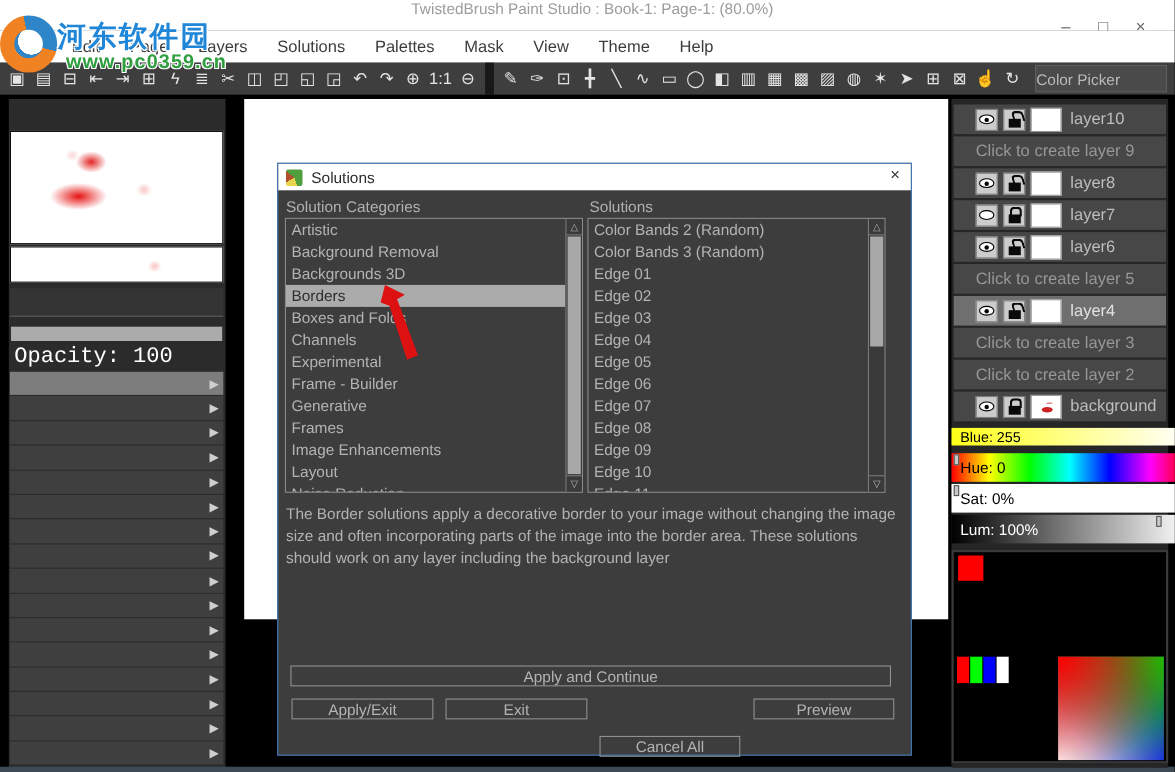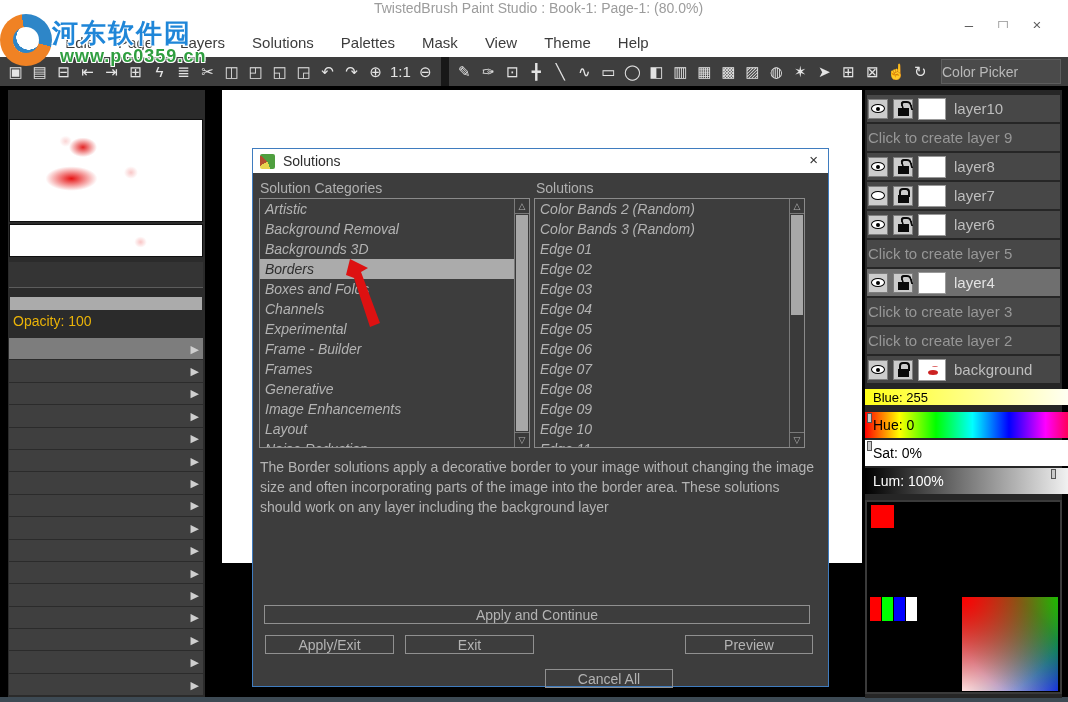--- a/index.html
+++ b/index.html
@@ -43,21 +43,21 @@
   .preview1 { position:absolute; left:1px; top:29px; width:194px; height:103px; border:1px solid #101010; background:
       radial-gradient(ellipse 20px 14px at 38% 27%, rgba(225,25,25,.95), rgba(225,25,25,0) 70%),
       radial-gradient(ellipse 36px 17px at 32% 58%, rgba(230,15,15,.98), rgba(230,15,15,0) 72%),
       radial-gradient(ellipse 10px 9px at 63% 52%, rgba(240,130,130,.45), rgba(240,130,130,0) 70%),
       radial-gradient(ellipse 9px 8px at 29% 21%, rgba(243,150,150,.4), rgba(243,150,150,0) 70%),
       #fff; }
   .preview2 { position:absolute; left:1px; top:134px; width:194px; height:33px; border:1px solid #101010; background:
       radial-gradient(ellipse 9px 8px at 68% 55%, rgba(243,140,140,.5), rgba(243,140,140,0) 70%), #fff; }
   .panel-sep { position:absolute; left:1px; top:172px; width:194px; height:26px; background:#343434; border-bottom:1px solid #5c5c5c; }
   .opacity-bar { position:absolute; left:2px; top:207px; width:192px; height:13px; background:#ababab; }
-  .opacity-label { position:absolute; left:5px; top:223px; font-size:14px; color:#eab308; }
+  .opacity-label { position:absolute; left:5px; top:223px; font-size:20px; color:#ffffff;font-family:Liberation Mono, monospace; }
   .tool-rows { position:absolute; left:1px; top:248px; width:194px; }
   .tool-row { height:21.4px; margin-bottom:1px; background:#3f3f3f; position:relative; }
   .tool-row.selected { background:#7d7d7d; }
   .tool-row .arrow { position:absolute; right:4px; top:50%; transform:translateY(-50%); color:#cfcfcf; font-size:11px; }
 
   
   .canvas-page { position:absolute; left:222px; top:90px; width:640px; height:473px; background:#fff; }
   .bottom-strip { position:absolute; left:0; top:697px; width:1068px; height:5px; background:#3d4a54; }
 
   
@@ -65,21 +65,21 @@
             border:1px solid #3f7cbf; z-index:40; }
   .dlg-titlebar { position:relative; height:24px; background:#fff; display:flex; align-items:center; }
   .dlg-icon { width:15px; height:15px; margin-left:7px; border-radius:2px;
             background: conic-gradient(from 40deg, #4f9f3f 0 120deg, #e8d44f 120deg 200deg, #b24f2f 200deg 270deg, #4f9f3f 270deg 360deg); }
   .dlg-title { margin-left:8px; font-size:14px; color:#2c2c2c; }
   .dlg-close { position:absolute; right:10px; top:2px; font-size:15px; color:#333; }
   .dlg-label { position:absolute; font-size:14px; color:#b0b0b0; top:31px; }
   .lbl-cats { left:7px; } .lbl-sols { left:283px; }
   .listbox { position:absolute; top:49px; height:250px; width:271px; border:1px solid #8a8a8a; background:#3d3d3d; overflow:hidden; }
   .lb-cats { left:6px; } .lb-sols { left:281px; }
-  .lb-inner { position:absolute; left:0; top:0; right:15px;font-style:italic; }
+  .lb-inner { position:absolute; left:0; top:0; right:15px; }
   .lb-item { height:20px; line-height:20px; padding-left:5px; font-size:14px; color:#b3b3b3; white-space:nowrap; overflow:hidden; }
   .lb-item.selected { background:#ababab; color:#2e2e2e; }
   .scrollbar { position:absolute; right:0; top:0; width:15px; height:100%; background:#3a3a3a; border-left:1px solid #7a7a7a; }
   .sb-up, .sb-down { position:absolute; left:0; width:14px; height:15px; display:flex; align-items:center; justify-content:center;
             font-size:9px; color:#b5b5b5; }
   .sb-up { top:0; border-bottom:1px solid #7a7a7a; } .sb-down { bottom:0; border-top:1px solid #7a7a7a; }
   .sb-thumb { position:absolute; left:1px; width:12px; background:#a8a8a8; }
   .thumb-full { top:16px; bottom:16px; } .thumb-part { top:16px; height:100px; }
   .dlg-desc { position:absolute; left:7px; top:308px; width:560px; font-size:14px; line-height:20px; color:#b3b3b3; }
   .dbtn { position:absolute; height:19px; border:1px solid #909090; color:#b3b3b3; font-size:14px; background:transparent;
@@ -87,21 +87,21 @@
   .btn-apply-continue { left:11px; top:456px; width:546px; }
   .btn-apply-exit { left:12px; top:486px; width:129px; }
   .btn-exit { left:152px; top:486px; width:129px; }
   .btn-cancel-all { left:292px; top:486px; width:128px;margin-top:34px; }
   .btn-preview { left:432px; top:486px; width:128px; }
   .annot-arrow { position:absolute; left:85px; top:106px; width:60px; height:85px; z-index:5; pointer-events:none; }
 
   
   .right-panel { position:absolute; left:865px; top:90px; width:197px; height:608px; background:#262626; }
   .layers { position:absolute; left:2px; top:5px; width:193px; }
-  .layer-row { height:27px; margin-bottom:2px; background:#474747; display:flex; align-items:center; padding-left:1px; }
+  .layer-row { height:27px; margin-bottom:2px; background:#474747; display:flex; align-items:center; padding-left:20px; }
   .layer-row.selected { background:#6f6f6f; }
   .layer-row.empty { }
   .icon-btn { width:20px; height:20px; background:#ccc; border:1px solid #7e7e7e; display:flex; align-items:center;
               justify-content:center; margin-right:5px; }
   .eye { width:14px; height:9px; border:1.5px solid #000; border-radius:50%; position:relative; background:#fff; }
   .eye::after { content:""; position:absolute; left:50%; top:50%; transform:translate(-50%,-50%); width:4px; height:4px;
               background:#000; border-radius:50%; }
   .eye.closed::after { display:none; }
   .lock { width:11px; height:8px; background:#0a0a0a; position:relative; margin-top:6px; }
   .lock::before { content:""; position:absolute; width:7px; height:7px; border:2px solid #0a0a0a; border-bottom:none;
@@ -306,22 +306,22 @@
     <div class="lb-inner">
 
     <div class="lb-item">Artistic</div>
         <div class="lb-item">Background Removal</div>
         <div class="lb-item">Backgrounds 3D</div>
         <div class="lb-item selected">Borders</div>
         <div class="lb-item">Boxes and Folds</div>
         <div class="lb-item">Channels</div>
         <div class="lb-item">Experimental</div>
         <div class="lb-item">Frame - Builder</div>
+        <div class="lb-item">Generative</div>
         <div class="lb-item">Frames</div>
-        <div class="lb-item">Generative</div>
         <div class="lb-item">Image Enhancements</div>
         <div class="lb-item">Layout</div>
         <div class="lb-item">Noise Reduction</div>
       </div>
     <div class="scrollbar">
       <div class="sb-up">△</div>
       <div class="sb-thumb thumb-full"></div>
       <div class="sb-down">▽</div>
     </div>
   </div>

